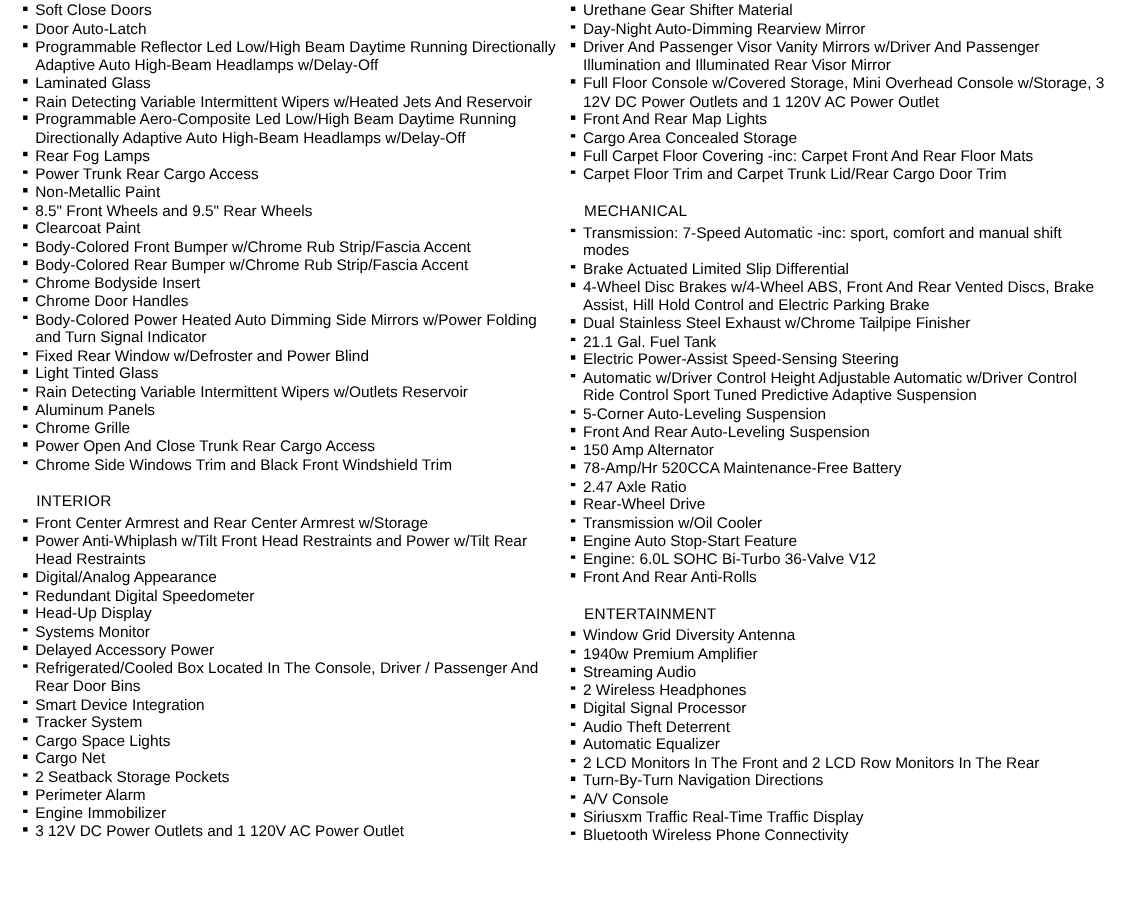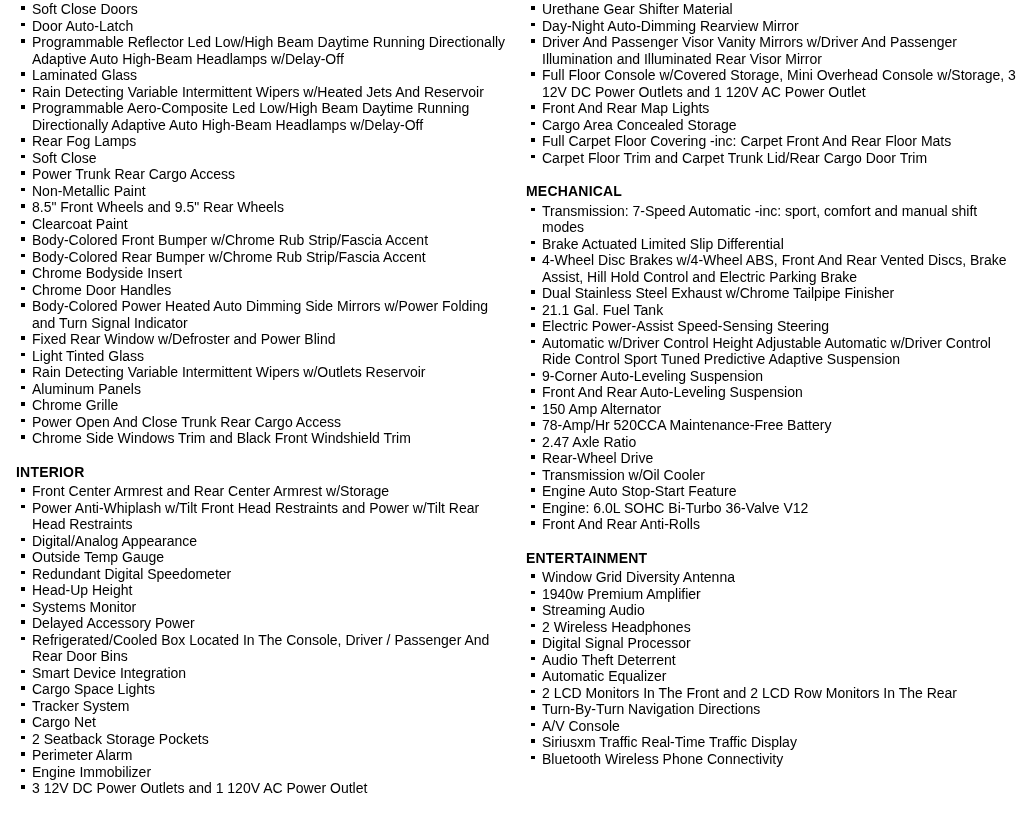--- a/index.html
+++ b/index.html
@@ -9,35 +9,36 @@
     background: #ffffff;
     overflow: hidden;
   }
   body {
     font-family: "Liberation Sans", sans-serif;
     color: #000000;
   }
   .page {
     display: flex;
     padding: 1px 14px 0 16px;
-    gap: 20px;
+    gap: 8px;
     width: 824px;
   }
   .col {
     width: 490px;
     flex: 0 0 490px;
   }
   .section { margin: 0; }
   .section-heading {
     font-size: 14px;
-    font-weight: bold;
+    font-weight: normal;
     line-height: 16.5px;
     margin-top: 17px;
     margin-bottom: 3px;
     letter-spacing: 0.2px;
+    margin-left: 17px;
   }
   ul.feature-list {
     list-style: none;
   }
   li.feature-item {
     display: flex;
     align-items: flex-start;
     font-size: 14px;
     line-height: 16.5px;
   }
@@ -91,24 +92,20 @@
           <li class="feature-item">
             <span class="bullet"></span>
             <span class="item-text">Programmable Aero-Composite Led Low/High Beam Daytime Running Directionally Adaptive Auto High-Beam Headlamps w/Delay-Off</span>
           </li>
           <li class="feature-item">
             <span class="bullet"></span>
             <span class="item-text">Rear Fog Lamps</span>
           </li>
           <li class="feature-item">
             <span class="bullet"></span>
-            <span class="item-text">Soft Close</span>
-          </li>
-          <li class="feature-item">
-            <span class="bullet"></span>
             <span class="item-text">Power Trunk Rear Cargo Access</span>
           </li>
           <li class="feature-item">
             <span class="bullet"></span>
             <span class="item-text">Non-Metallic Paint</span>
           </li>
           <li class="feature-item">
             <span class="bullet"></span>
             <span class="item-text">8.5" Front Wheels and 9.5" Rear Wheels</span>
           </li>
@@ -176,53 +173,49 @@
           <li class="feature-item">
             <span class="bullet"></span>
             <span class="item-text">Power Anti-Whiplash w/Tilt Front Head Restraints and Power w/Tilt Rear Head Restraints</span>
           </li>
           <li class="feature-item">
             <span class="bullet"></span>
             <span class="item-text">Digital/Analog Appearance</span>
           </li>
           <li class="feature-item">
             <span class="bullet"></span>
-            <span class="item-text">Outside Temp Gauge</span>
-          </li>
-          <li class="feature-item">
-            <span class="bullet"></span>
             <span class="item-text">Redundant Digital Speedometer</span>
           </li>
           <li class="feature-item">
             <span class="bullet"></span>
-            <span class="item-text">Head-Up Height</span>
+            <span class="item-text">Head-Up Display</span>
           </li>
           <li class="feature-item">
             <span class="bullet"></span>
             <span class="item-text">Systems Monitor</span>
           </li>
           <li class="feature-item">
             <span class="bullet"></span>
             <span class="item-text">Delayed Accessory Power</span>
           </li>
           <li class="feature-item">
             <span class="bullet"></span>
             <span class="item-text">Refrigerated/Cooled Box Located In The Console, Driver / Passenger And Rear Door Bins</span>
           </li>
           <li class="feature-item">
             <span class="bullet"></span>
             <span class="item-text">Smart Device Integration</span>
           </li>
           <li class="feature-item">
             <span class="bullet"></span>
+            <span class="item-text">Tracker System</span>
+          </li>
+          <li class="feature-item">
+            <span class="bullet"></span>
             <span class="item-text">Cargo Space Lights</span>
-          </li>
-          <li class="feature-item">
-            <span class="bullet"></span>
-            <span class="item-text">Tracker System</span>
           </li>
           <li class="feature-item">
             <span class="bullet"></span>
             <span class="item-text">Cargo Net</span>
           </li>
           <li class="feature-item">
             <span class="bullet"></span>
             <span class="item-text">2 Seatback Storage Pockets</span>
           </li>
           <li class="feature-item">
@@ -303,21 +296,21 @@
           <li class="feature-item">
             <span class="bullet"></span>
             <span class="item-text">Electric Power-Assist Speed-Sensing Steering</span>
           </li>
           <li class="feature-item">
             <span class="bullet"></span>
             <span class="item-text">Automatic w/Driver Control Height Adjustable Automatic w/Driver Control Ride Control Sport Tuned Predictive Adaptive Suspension</span>
           </li>
           <li class="feature-item">
             <span class="bullet"></span>
-            <span class="item-text">9-Corner Auto-Leveling Suspension</span>
+            <span class="item-text">5-Corner Auto-Leveling Suspension</span>
           </li>
           <li class="feature-item">
             <span class="bullet"></span>
             <span class="item-text">Front And Rear Auto-Leveling Suspension</span>
           </li>
           <li class="feature-item">
             <span class="bullet"></span>
             <span class="item-text">150 Amp Alternator</span>
           </li>
           <li class="feature-item">

